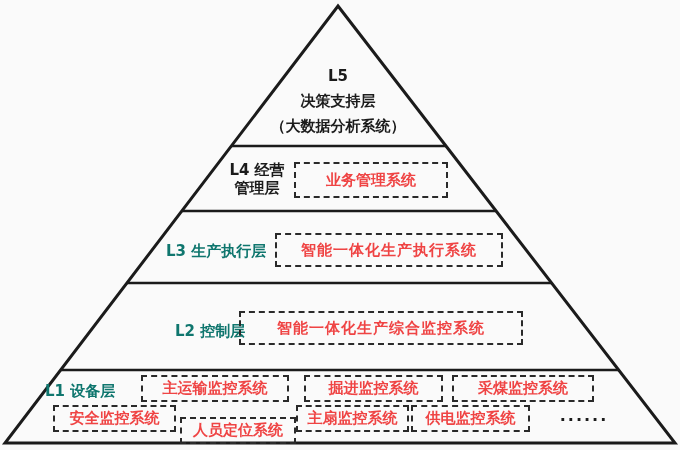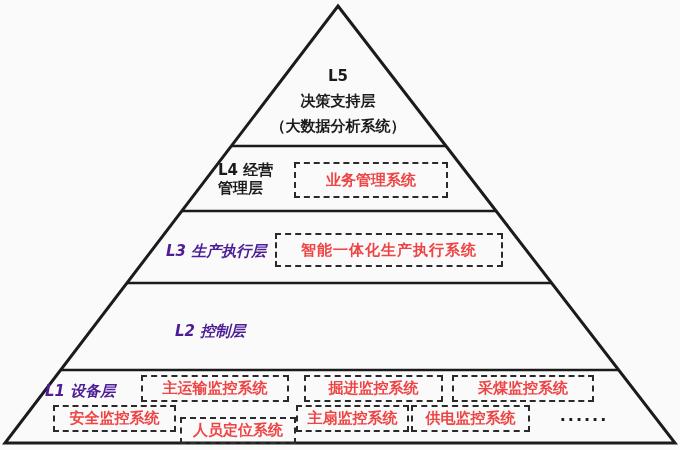--- a/index.html
+++ b/index.html
@@ -11,22 +11,21 @@
     overflow:hidden;
     color:#1b1b1b;
   }
   .stage{position:absolute;left:0;top:0;width:680px;height:372px;}
   svg.pyramid{position:absolute;left:0;top:0;width:680px;height:450px;}
   .lbl{
     position:absolute;
     font-weight:bold;
     font-size:15px;
     white-space:nowrap;
-    color:#4c1d95;
-    font-style:italic;
+    color:#0f766e;
   }
   .sysbox{
     position:absolute;
     border:2px dashed #2a2a2a;
     display:flex;
     align-items:center;
     justify-content:center;
     font-weight:bold;
     font-size:15px;
     color:#ef4444;
@@ -34,21 +33,21 @@
     box-sizing:border-box;
     white-space:nowrap;
   }
   .sysbox.wide{letter-spacing:1px;}
   .l5-block{
     position:absolute;left:238px;top:64px;width:200px;
     text-align:center;font-weight:bold;font-size:15px;line-height:25px;
   }
   .l4-label{
     position:absolute;left:218px;top:161px;width:78px;
-    text-align:left;font-weight:bold;font-size:15px;line-height:18px;
+    text-align:center;font-weight:bold;font-size:15px;line-height:18px;
   }
   .ellipsis{
     position:absolute;left:548px;top:406px;width:72px;
     font-weight:bold;font-size:16px;letter-spacing:2px;text-align:center;
   }
 </style>
 </head>
 <body>
 
 <div class="stage">
@@ -70,20 +69,21 @@
   <div class="l4-label">
     <div>L4 经营</div>
     <div>管理层</div>
   </div>
   <div class="sysbox" style="left:294px;top:162px;width:154px;height:36px;">业务管理系统</div>
 
   <div class="lbl" style="left:166px;top:242px;">L3 生产执行层</div>
   <div class="sysbox wide" style="left:275px;top:233px;width:228px;height:34px;">智能一体化生产执行系统</div>
 
   <div class="lbl" style="left:127px;top:322px;margin-left:48px;">L2 控制层</div>
+  <div class="sysbox wide" style="left:239px;top:311px;width:284px;height:34px;">智能一体化生产综合监控系统</div>
 
   <div class="lbl" style="left:45px;top:382px;">L1 设备层</div>
 
   <div class="sysbox" style="left:304px;top:375px;width:139px;height:27px;">掘进监控系统</div>
   <div class="sysbox" style="left:141px;top:375px;width:148px;height:27px;">主运输监控系统</div>
   <div class="sysbox" style="left:53px;top:405px;width:123px;height:27px;">安全监控系统</div>
 
   <div class="sysbox" style="left:452px;top:375px;width:142px;height:27px;">采煤监控系统</div>
   <div class="sysbox" style="left:180px;top:405px;width:116px;height:27px;margin-top:12px;">人员定位系统</div>
   <div class="sysbox" style="left:296px;top:405px;width:113px;height:27px;text-align:right;">主扇监控系统</div>

